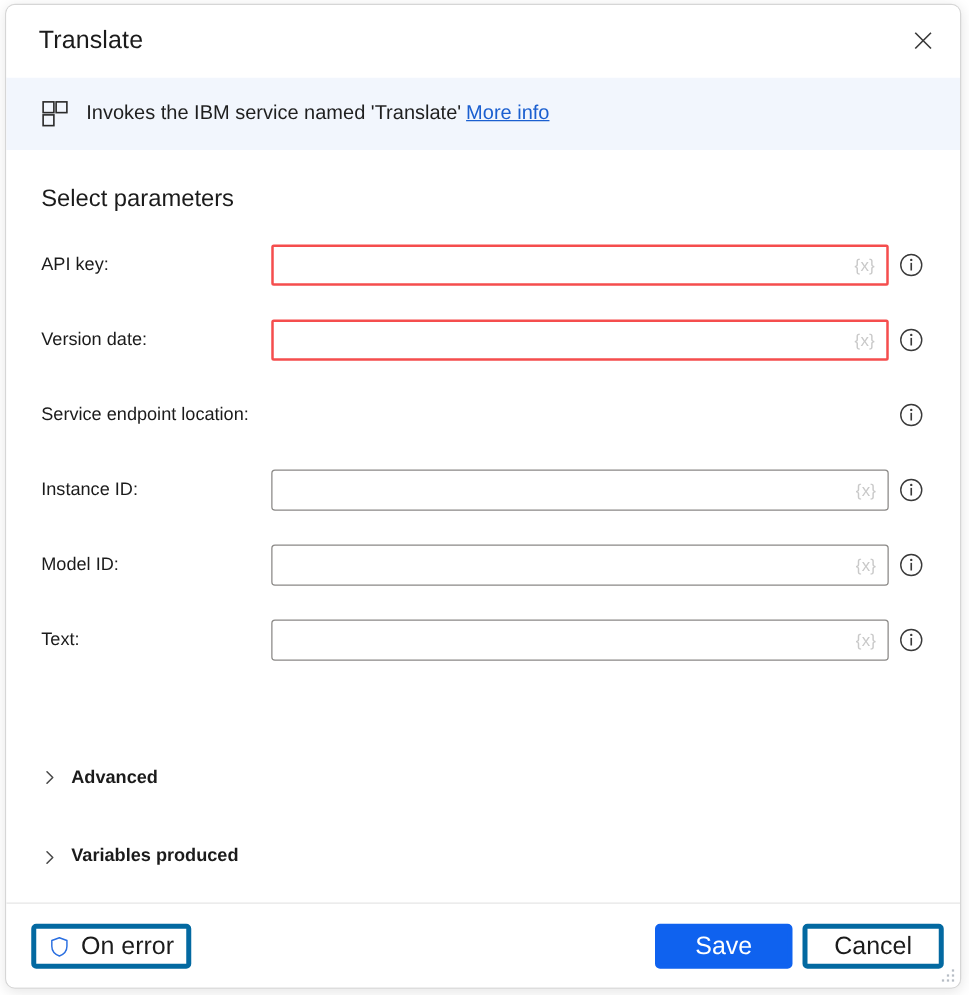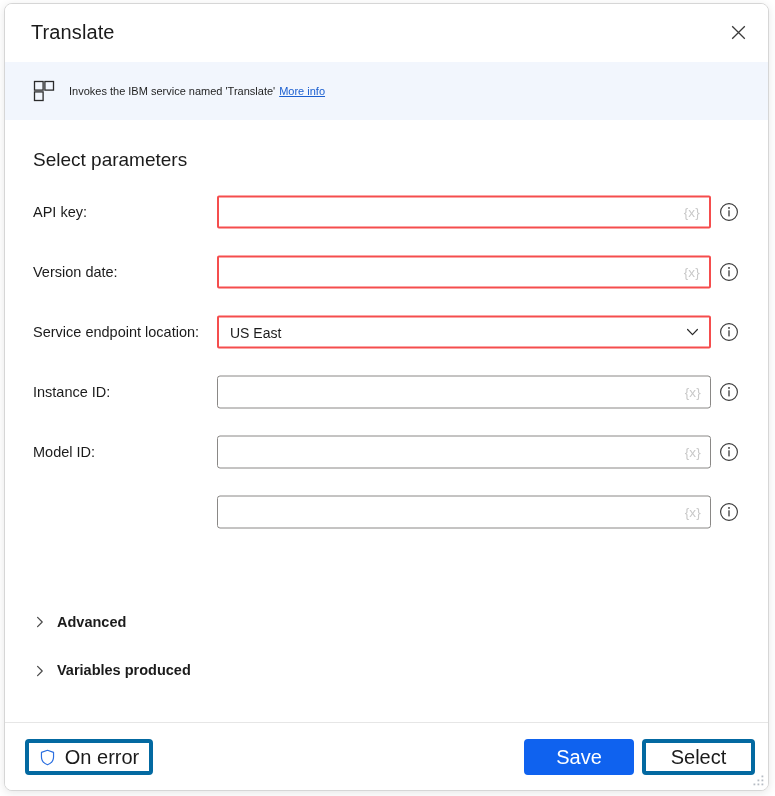--- a/index.html
+++ b/index.html
@@ -64,21 +64,21 @@
   }
 
   
   .banner {
     flex: 0 0 58px;
     height: 58px;
     background: #f2f6fd;
     display: flex;
     align-items: center;
     padding-left: 28px;
-    font-size: 11px;
+    font-size: 16px;
     color: #1f1f1f;
   }
   .banner-icon {
     width: 22px;
     height: 22px;
     margin-right: 14px;
     flex: 0 0 22px;
     display: block;
   }
   .banner-text { white-space: nowrap; }
@@ -312,26 +312,20 @@
             <span class="field-token">{x}</span>
           </div>
           <svg class="info-icon" viewBox="0 0 20 20">
             <circle cx="10" cy="10" r="8.4" fill="none" stroke="#3a3a3a" stroke-width="1.15"></circle>
             <circle cx="10" cy="5.9" r="0.95" fill="#3a3a3a"></circle>
             <rect x="9.35" y="8.3" width="1.3" height="6.1" fill="#3a3a3a"></rect>
           </svg>
         </div>
         <div class="row">
           <div class="row-label">Service endpoint location:</div>
-          <div class="field invalid select">
-            <span class="field-value">US East</span>
-            <svg class="chev" width="15" height="15" viewBox="0 0 15 15">
-              <path d="M2.6 5 L7.5 10.1 L12.4 5" stroke="#2b2b2b" stroke-width="1.2" fill="none" stroke-linecap="round" stroke-linejoin="round"></path>
-            </svg>
-          </div>
           <svg class="info-icon" viewBox="0 0 20 20">
             <circle cx="10" cy="10" r="8.4" fill="none" stroke="#3a3a3a" stroke-width="1.15"></circle>
             <circle cx="10" cy="5.9" r="0.95" fill="#3a3a3a"></circle>
             <rect x="9.35" y="8.3" width="1.3" height="6.1" fill="#3a3a3a"></rect>
           </svg>
         </div>
         <div class="row">
           <div class="row-label">Instance ID:</div>
           <div class="field">
             <span class="field-value"></span>
@@ -349,59 +343,60 @@
             <span class="field-value"></span>
             <span class="field-token">{x}</span>
           </div>
           <svg class="info-icon" viewBox="0 0 20 20">
             <circle cx="10" cy="10" r="8.4" fill="none" stroke="#3a3a3a" stroke-width="1.15"></circle>
             <circle cx="10" cy="5.9" r="0.95" fill="#3a3a3a"></circle>
             <rect x="9.35" y="8.3" width="1.3" height="6.1" fill="#3a3a3a"></rect>
           </svg>
         </div>
         <div class="row">
+          <div class="row-label">Text:</div>
           <div class="field">
             <span class="field-value"></span>
             <span class="field-token">{x}</span>
           </div>
           <svg class="info-icon" viewBox="0 0 20 20">
             <circle cx="10" cy="10" r="8.4" fill="none" stroke="#3a3a3a" stroke-width="1.15"></circle>
             <circle cx="10" cy="5.9" r="0.95" fill="#3a3a3a"></circle>
             <rect x="9.35" y="8.3" width="1.3" height="6.1" fill="#3a3a3a"></rect>
           </svg>
         </div>
       </div>
 
     <div class="collapse-row" id="advanced-row" style="top:494px;">
       <svg class="caret" viewBox="0 0 14 14">
         <path d="M4.6 2.4 L9.2 7 L4.6 11.6" stroke="#4a4a4a" stroke-width="1.25" fill="none" stroke-linecap="round" stroke-linejoin="round"></path>
       </svg>
       <span>Advanced</span>
     </div>
 
-    <div class="collapse-row" id="variables-row" style="top:542px;align-items:flex-end;">
+    <div class="collapse-row" id="variables-row" style="top:557px;align-items:flex-end;">
       <svg class="caret" viewBox="0 0 14 14">
         <path d="M4.6 2.4 L9.2 7 L4.6 11.6" stroke="#4a4a4a" stroke-width="1.25" fill="none" stroke-linecap="round" stroke-linejoin="round"></path>
       </svg>
       <span>Variables produced</span>
     </div>
   </div>
 
   <div class="footer">
     <button class="btn" id="on-error-btn">
       <svg class="shield" viewBox="0 0 18 18">
         <path d="M9 1.3 L15.4 3.6 V8.4 C15.4 12.4 12.6 15.3 9 16.7 C5.4 15.3 2.6 12.4 2.6 8.4 V3.6 Z" fill="none" stroke="#2b6fe0" stroke-width="1.25" stroke-linejoin="round"></path>
       </svg>
       <span>On error</span>
     </button>
     <button class="btn" id="save-btn">
       <span>Save</span>
     </button>
     <button class="btn" id="cancel-btn">
-      <span>Select</span>
+      <span>Cancel</span>
     </button>
   </div>
 
   <svg class="resize-grip" viewBox="0 0 13 13">
     <g fill="#b6bcc4">
       <rect x="9.5" y="1.5" width="1.8" height="1.8"></rect>
       <rect x="9.5" y="5.5" width="1.8" height="1.8"></rect>
       <rect x="5.5" y="5.5" width="1.8" height="1.8"></rect>
       <rect x="9.5" y="9.5" width="1.8" height="1.8"></rect>
       <rect x="5.5" y="9.5" width="1.8" height="1.8"></rect>

